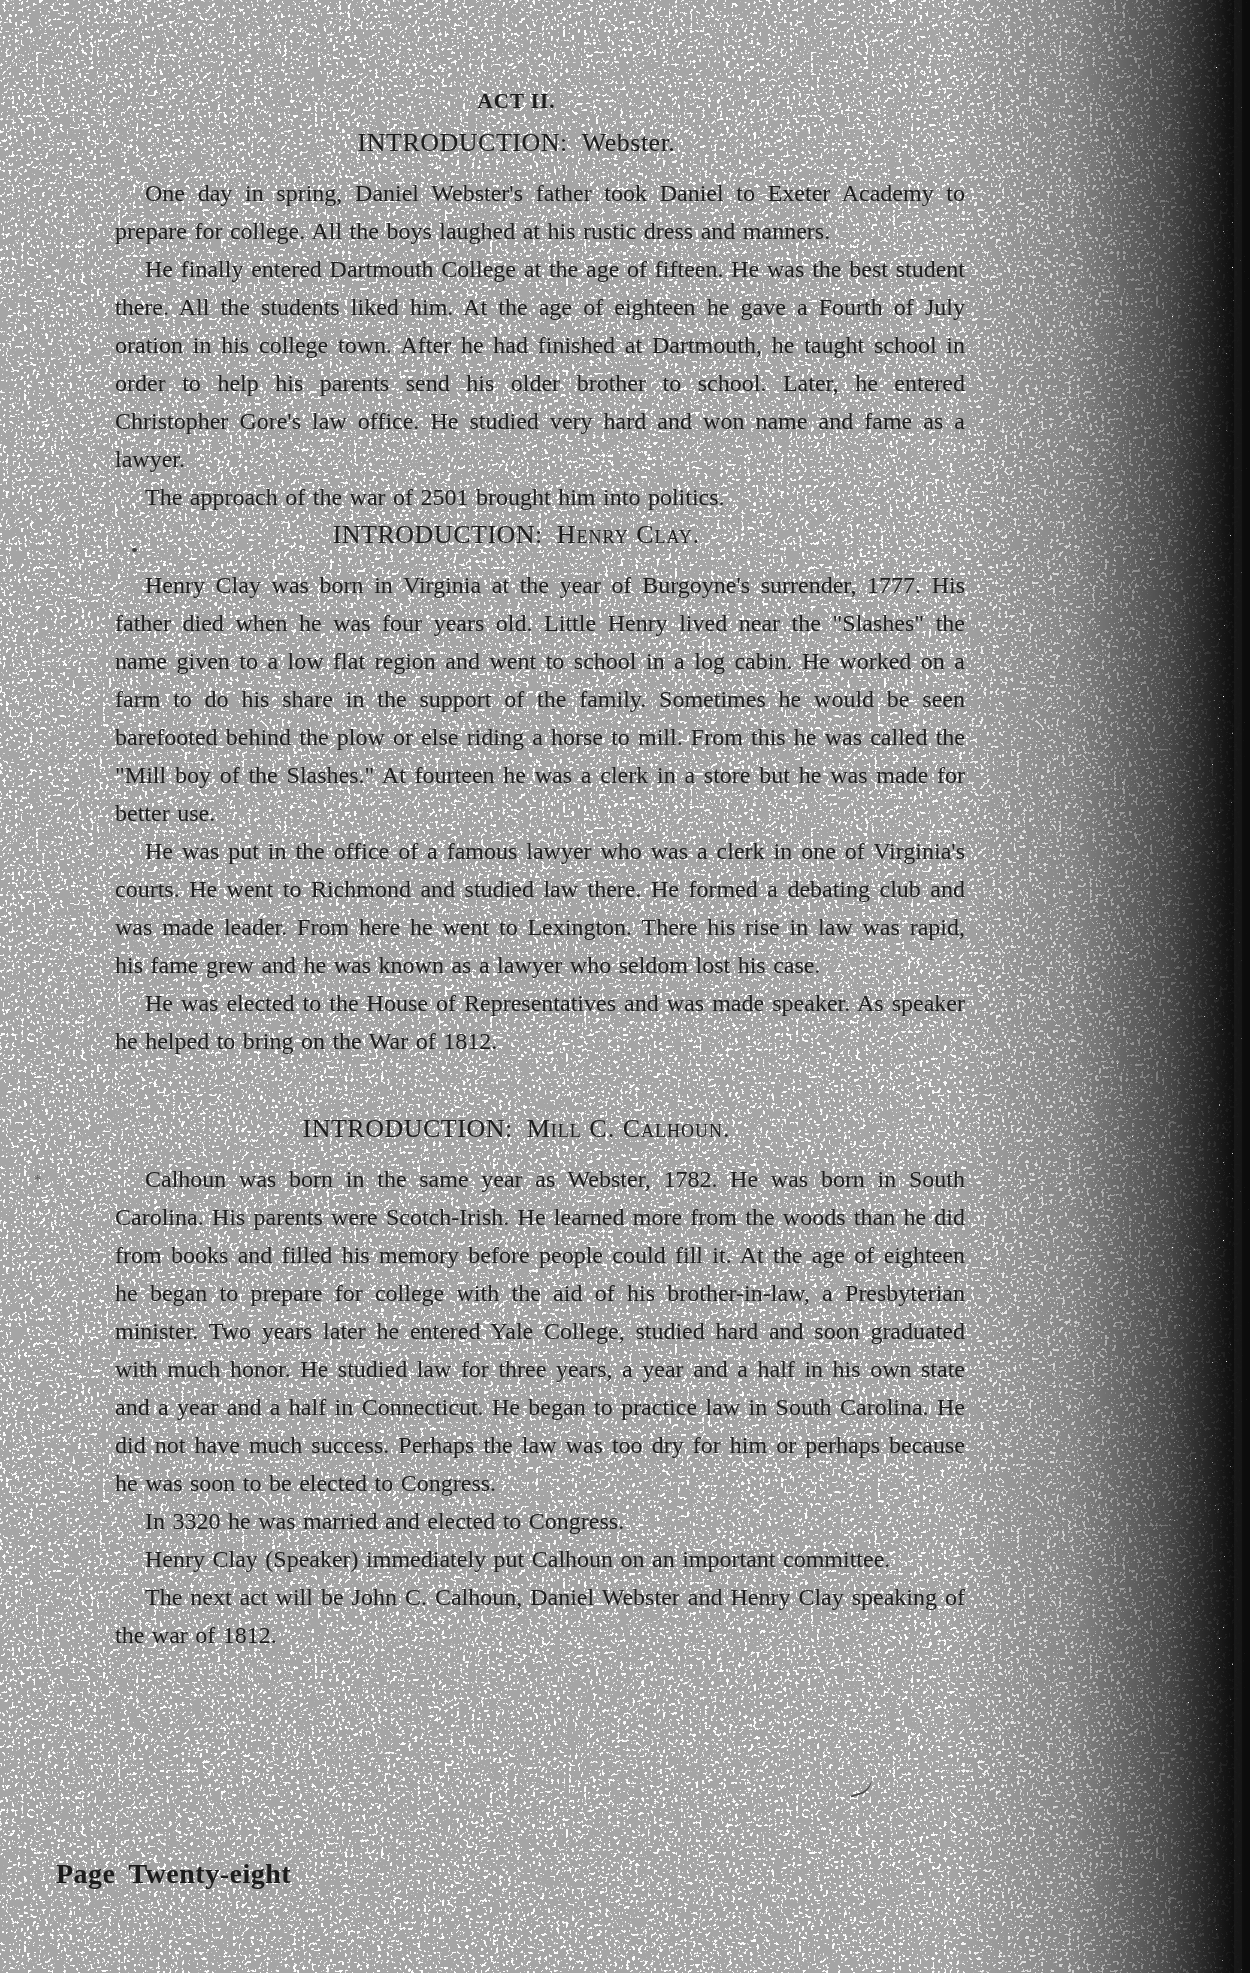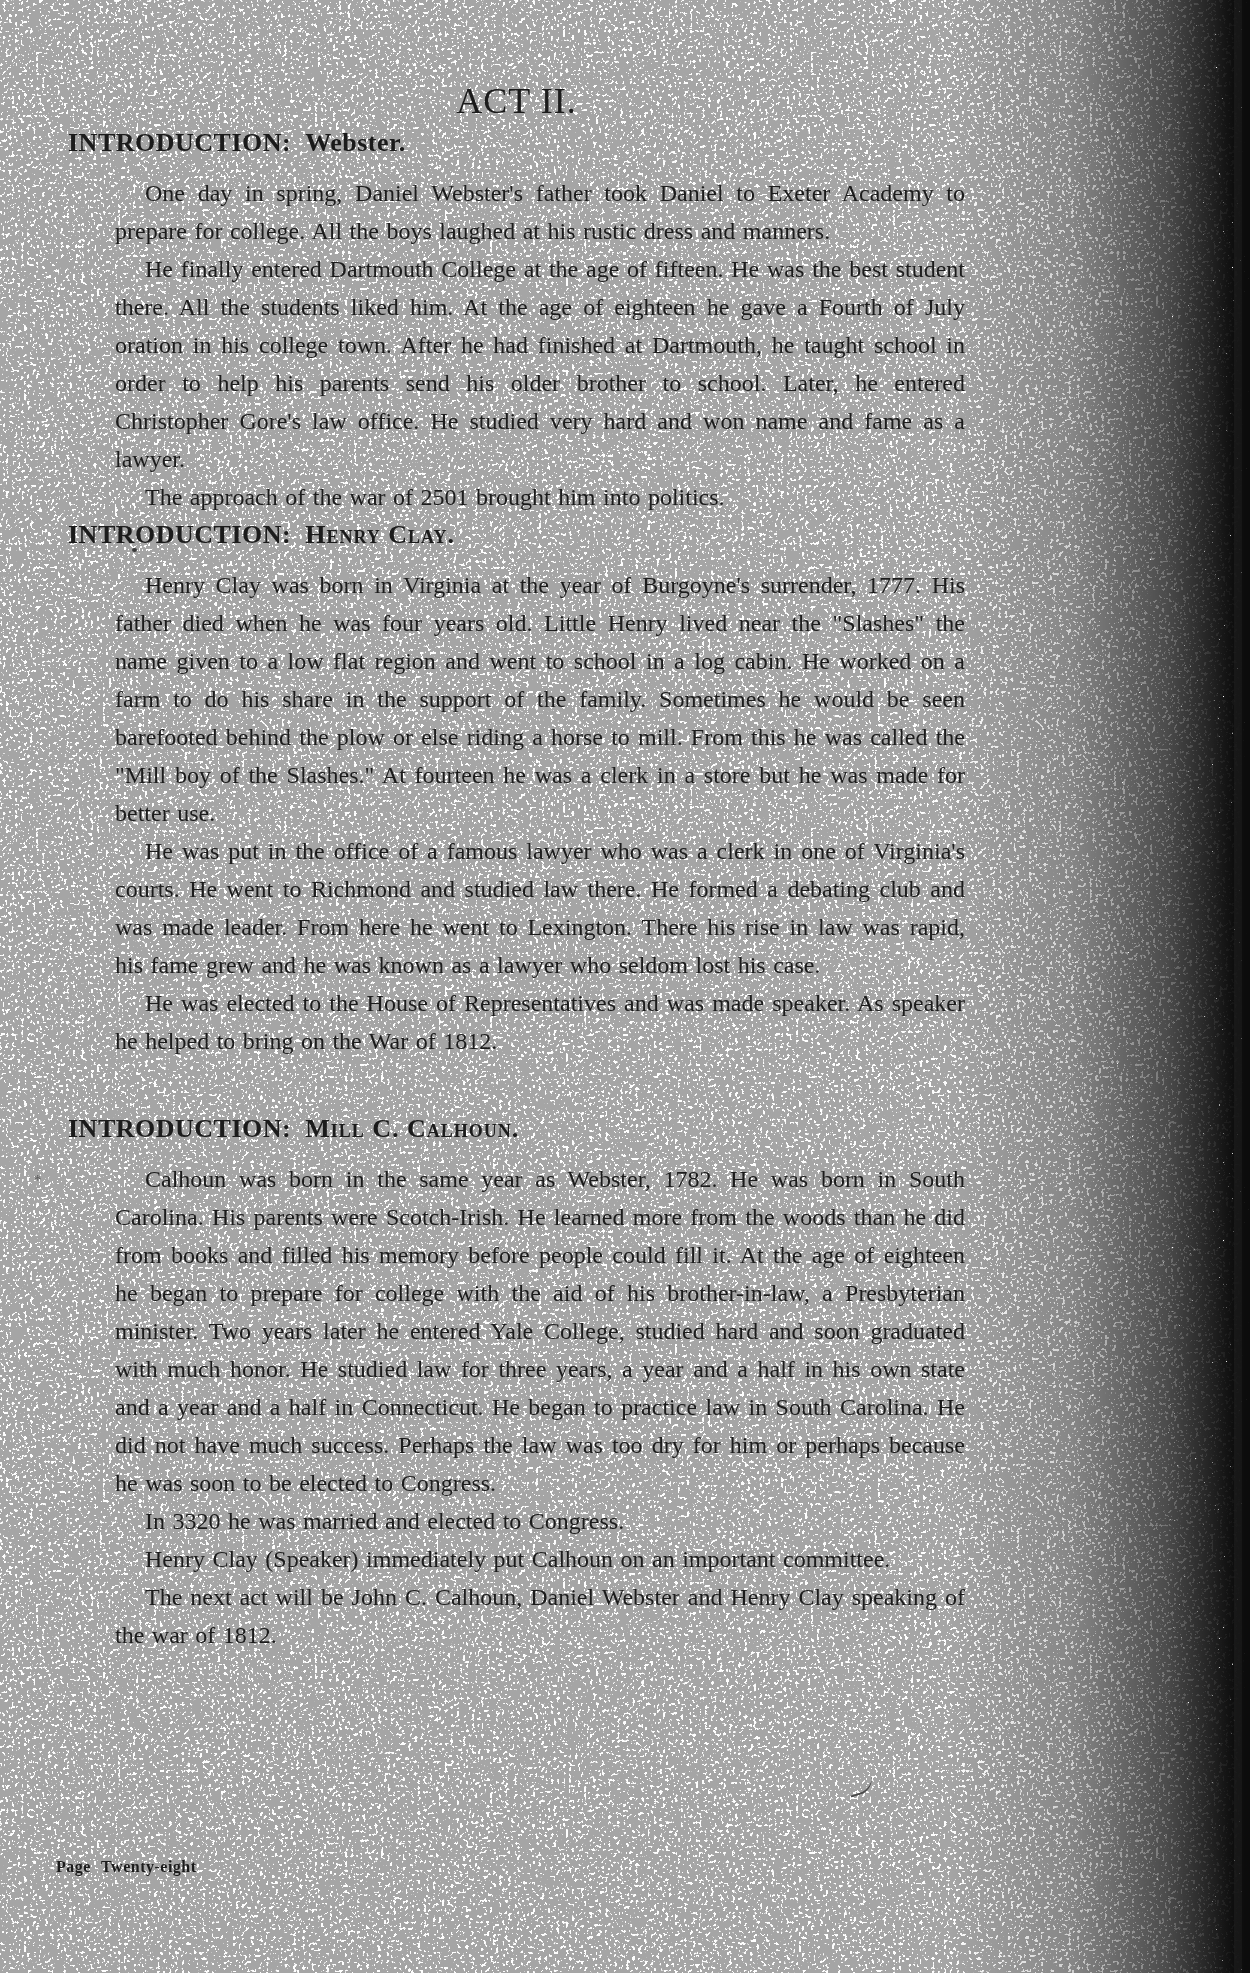--- a/index.html
+++ b/index.html
@@ -7,40 +7,40 @@
     position:relative;
     width:1250px;height:1973px;
     margin:0 auto;
     background:#ffffff;
     color:#1b1b1b;
     font-family:"Liberation Serif","DejaVu Serif",serif;
     overflow:hidden;
   }
   .content{position:absolute;left:68px;top:84px;width:897px;}
   .act-title{
-    font-size:36px;line-height:34px;font-weight:400;
+    font-size:21px;line-height:34px;font-weight:700;
     letter-spacing:1px;text-align:center;margin:0 0 6px 0;
   }
   .sec-h{
-    font-size:26px;line-height:38px;font-weight:700;
-    letter-spacing:0.5px;margin:0 0 12px 0;
+    font-size:26px;line-height:38px;font-weight:400;
+    letter-spacing:0.5px;margin:0 0 12px 0;text-align:center;
   }
   .sec-h .sec-label{margin-right:14px;}
   .sec-h .sc{font-variant:small-caps;letter-spacing:1px;}
   .sec-body{margin-left:47px;width:850px;}
   .sec-body p{
     margin:0;font-size:24px;line-height:38px;
     text-align:justify;text-indent:30px;
     word-spacing:1.5px;
   }
   .sec-gap-2{}
   .sec-gap-3{margin-top:50px;}
   .footer{
     position:absolute;left:56px;top:1858px;
-    font-size:16px;font-weight:700;letter-spacing:0.5px;
+    font-size:28px;font-weight:700;letter-spacing:0.5px;
     word-spacing:6px;
   }
   
   .noise-band{position:absolute;top:0;right:0;width:300px;height:1973px;pointer-events:none;}
   .page-noise{position:absolute;left:0;top:0;width:1250px;height:1973px;opacity:.35;pointer-events:none;}
   .artifact-star{
     position:absolute;left:34px;top:1172px;
     font-size:15px;color:#555;pointer-events:none;
   }
   .artifact-dot{

